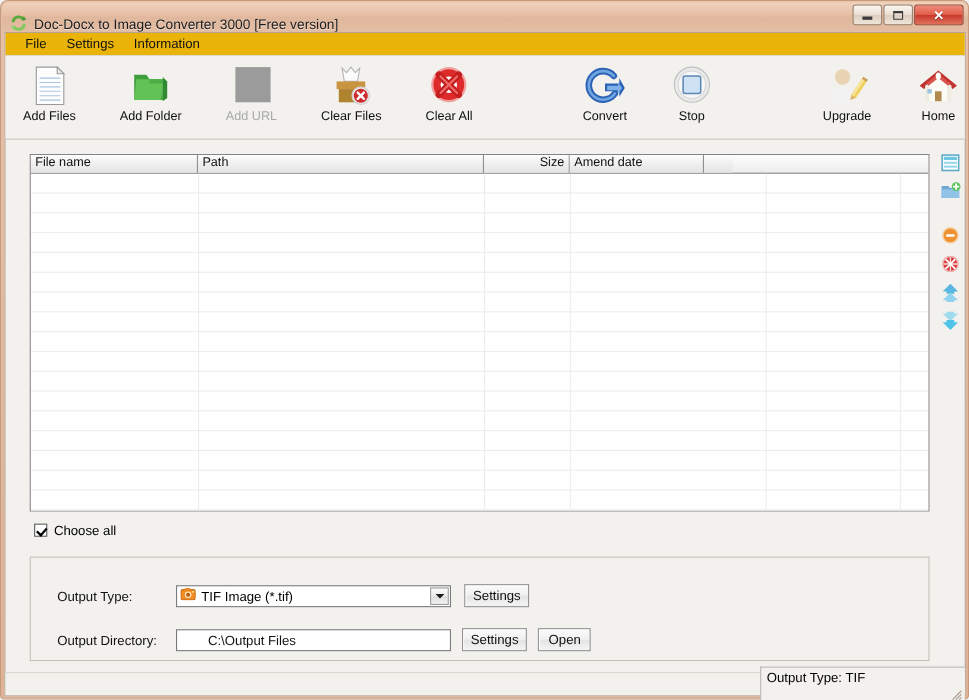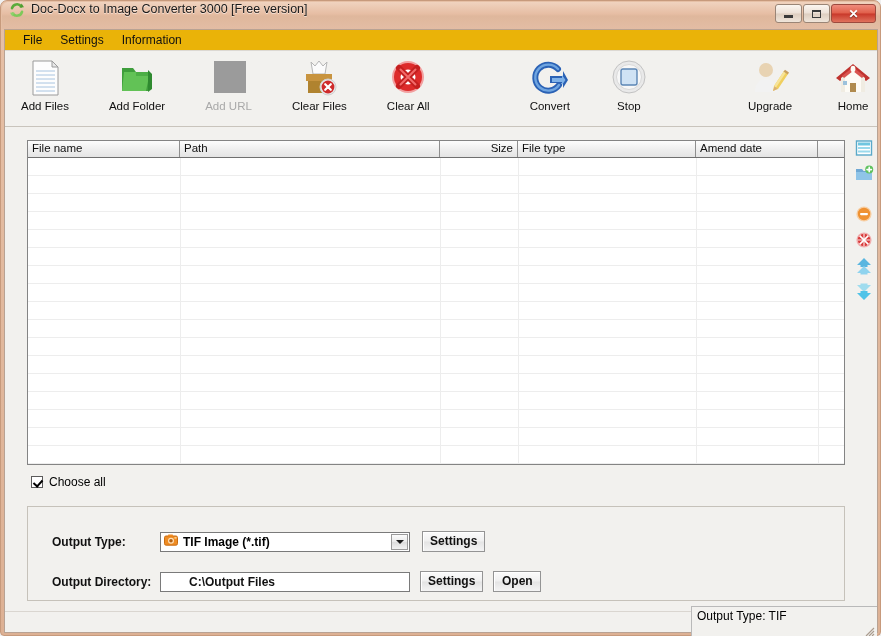--- a/index.html
+++ b/index.html
@@ -17,21 +17,21 @@
     border:1px solid #c79a7c;
     border-radius:7px 7px 4px 4px;
     padding:1px;
   }
   
   #titlebar{
     position:absolute;left:1px;top:1px;width:878px;height:27px;
     box-sizing:border-box;
     background:linear-gradient(to bottom,#f0d3bf 0%,#e6bda3 45%,#dfb79c 52%,#e3bda4 100%);
     border-radius:6px 6px 0 0;
-    display:flex;align-items:flex-start;
+    display:flex;align-items:flex-end;
   }
   #app-icon{
     width:16px;height:16px;margin-left:7px;margin-right:6px;flex:none;
     position:relative;
   }
   #title-text{
     font-size:12.5px;color:#1a1a1a;
     text-shadow:0 1px 0 rgba(255,255,255,.55);
     white-space:nowrap;
   }
@@ -122,21 +122,21 @@
   .cbox:after{
     content:"";position:absolute;left:3px;top:1px;width:4px;height:7px;
     border:solid #000;border-width:0 2px 2px 0;transform:rotate(42deg);
   }
   #chooseall .lbl{font-size:12px;}
   
   #outgroup{
     position:absolute;left:22px;top:476px;width:818px;height:95px;
     box-sizing:border-box;border:1px solid #c6c2ba;background:#f2f1ee;
   }
-  .orow{display:flex;align-items:center;position:absolute;font-weight:bold;}
+  .orow{display:flex;align-items:center;position:absolute;}
   .olabel{font-size:12px;color:#111;}
   .combo{
     box-sizing:border-box;height:20px;background:#fff;
     border:1px solid #7a7a7a;display:flex;align-items:center;
     padding-left:3px;position:relative;
   }
   .combo .camera{flex:none;margin-right:5px;}
   .combo .ctext{font-size:12px;white-space:nowrap;}
   .combo .arrowbox{
     position:absolute;right:1px;top:1px;width:17px;height:16px;
@@ -369,21 +369,20 @@
         <div class="lbl">Exit</div>
       </div>
 
     </div>
 
     <div id="listwrap">
       <div id="listhead">
         <div class="hcell" style="width:152px">File name</div>
         <div class="hcell" style="width:260px">Path</div>
         <div class="hcell num" style="width:78px">Size</div>
-        <div class="hcell" style="width:178px">File type</div>
         <div class="hcell" style="width:122px">Amend date</div>
         <div class="hcell" style="width:26px;border-right:none"></div>
       </div>
       <div id="listbody">
         <div class="vline" style="left:152px"></div>
         <div class="vline" style="left:412px"></div>
         <div class="vline" style="left:490px"></div>
         <div class="vline" style="left:668px"></div>
         <div class="vline" style="left:790px"></div>
         <div class="grow"></div>

